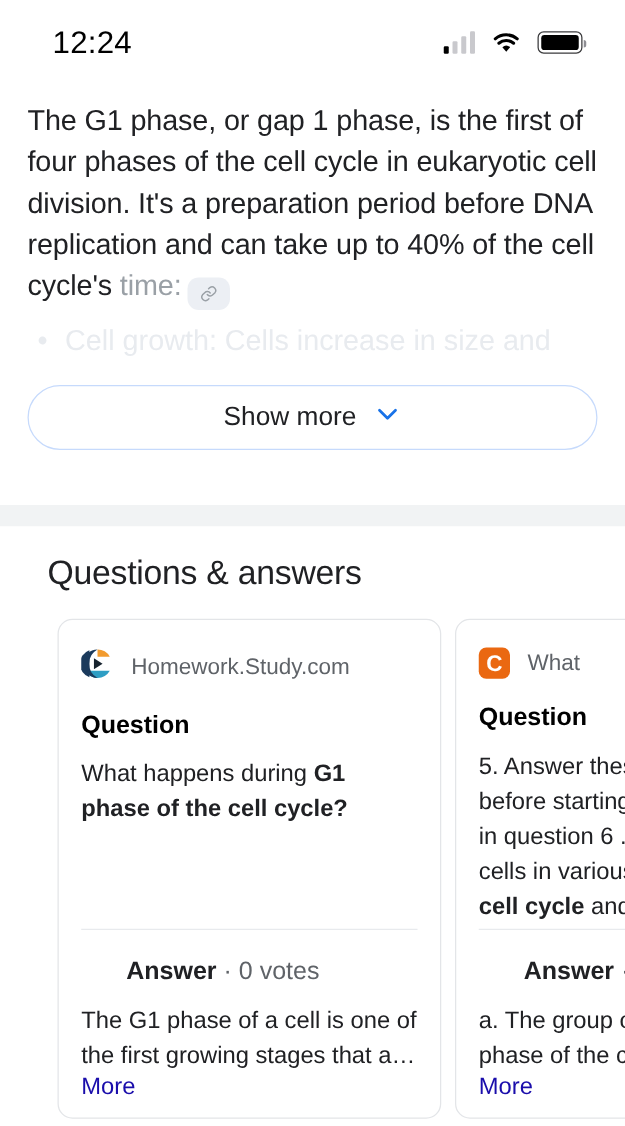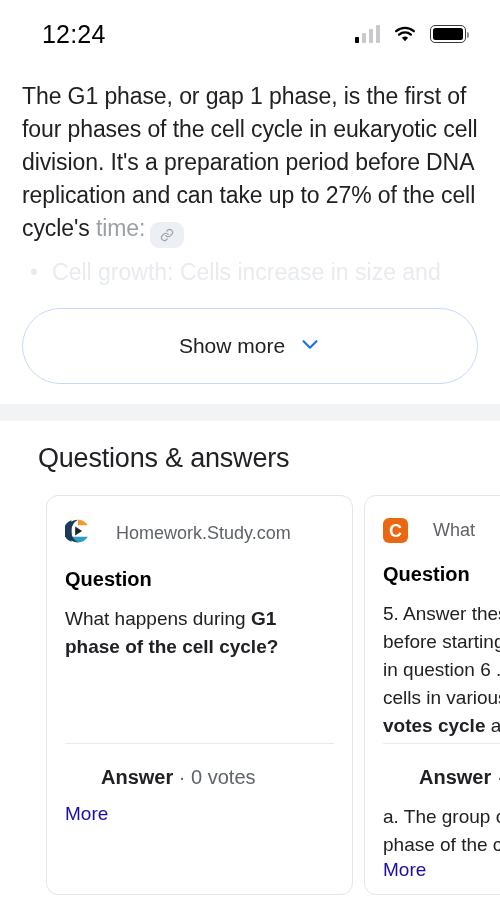--- a/index.html
+++ b/index.html
@@ -52,42 +52,42 @@
   .bullet-faded {
     display: flex; gap: 14px; padding: 8px 22px 0 30px;
     font-size: 23px; line-height: 33px; color: #e8ebef;
     white-space: nowrap; overflow: hidden;
   }
   .bullet-faded .dot { color: #e8ebef; }
 
   
   .showmore-wrap { position: absolute; left: 0; right: 0; top: 308px; padding: 0 22px; }
   .showmore {
-    height: 76px; width: 100%;
+    height: 52px; width: 100%;
     border: 1px solid #c6dafc; border-radius: 40px; background: #fff;
     display: flex; align-items: center; justify-content: center; gap: 14px;
     font-size: 21px; color: #202124; cursor: pointer;
   }
   .showmore svg { width: 22px; height: 22px; }
 
   
   .band { position: absolute; left: 0; top: 404px; width: 100%; height: 17px; background: #f1f3f4; }
 
   
   .qa { position: absolute; left: 16px; top: 421px; width: 100%; }
   .qa-title {
     font-size: 27px; color: #202124; padding: 22px 22px 0 22px; letter-spacing: -0.2px;
   }
   .cards { display: flex; gap: 11px; padding: 21px 0 0 30px; }
   .card {
     background: #fff; border: 1px solid #e3e5e8; border-radius: 12px;
     width: 307px; min-width: 307px; height: 400px;
     padding: 22px 18px 0 18px; overflow: hidden; position: relative;
   }
-  .card-src { display: flex; align-items: center; gap: 25px; margin-bottom: 20px; }
+  .card-src { display: flex; align-items: center; gap: 14px; margin-bottom: 20px; }
   .src-name { font-size: 18px; color: #5f6368; }
   .favicon { width: 26px; height: 26px; flex: none; }
   .chegg-logo {
     width: 25px; height: 25px; border-radius: 6px; background: #ea6811;
     color: #fff; font-size: 18px; font-weight: bold; flex: none;
     display: flex; align-items: center; justify-content: center;
     font-family: "Liberation Sans", sans-serif; line-height: 1;
   }
   .lbl { font-size: 20px; font-weight: bold; color: #000000; margin-bottom: 14px; }
   .q-text { font-size: 19px; line-height: 28px; color: #202124; }
@@ -120,21 +120,21 @@
         <path d="M6.1 9.6 a9 9 0 0 1 11.8 0" stroke="#000" stroke-width="2.4" fill="none" stroke-linecap="round"></path>
       </svg>
     </span>
     <span class="battery">
         <b></b>
       </span>
   </div>
 </div>
 
 <div class="snippet">
-  <p><span>The G1 phase, or gap 1 phase, is the first of four phases of the cell cycle in eukaryotic cell division. It's a preparation period before DNA replication and can take up to 27% of the cell cycle's</span>
+  <p><span>The G1 phase, or gap 1 phase, is the first of four phases of the cell cycle in eukaryotic cell division. It's a preparation period before DNA replication and can take up to 40% of the cell cycle's</span>
     <span class="fade-word">time:</span><span class="link-chip">
       <svg viewBox="0 0 24 24" fill="none" stroke="#9aa0a6" stroke-width="2" stroke-linecap="round">
         <path d="M10 13a5 5 0 0 0 7.5.5l3-3a5 5 0 0 0-7-7l-1.7 1.7"></path>
         <path d="M14 11a5 5 0 0 0-7.5-.5l-3 3a5 5 0 0 0 7 7l1.7-1.7"></path>
       </svg>
     </span>
   </p>
 </div>
 
 <div class="bullet-faded">
@@ -175,31 +175,32 @@
       </div>
       <div class="lbl">Question</div>
       <div class="q-text">What happens during <b>G1 phase of the cell cycle?</b></div>
 
       <div class="card-sep"></div>
       <div class="ans-block">
         <div class="ans-head">
           <b>Answer</b>
           <span>· 0 votes</span>
         </div>
+        <div class="ans-text">The G1 phase of a cell is one of the first growing stages that a…</div>
         <span class="more-link">More</span>
       </div>
     </div>
 
     <div class="card">
       <div class="card-src">
         <span class="chegg-logo">C</span>
         <span class="src-name">What</span>
       </div>
       <div class="lbl">Question</div>
-      <div class="q-text"><span class="nowrap">5. Answer these questions</span><br><span class="nowrap">before starting the lab</span><br><span class="nowrap">in question 6 . a. Identify</span><br><span class="nowrap">cells in various <b>phases of the</b></span><br><span class="nowrap"><b>votes cycle</b> and find</span></div>
+      <div class="q-text"><span class="nowrap">5. Answer these questions</span><br><span class="nowrap">before starting the lab</span><br><span class="nowrap">in question 6 . a. Identify</span><br><span class="nowrap">cells in various <b>phases of the</b></span><br><span class="nowrap"><b>cell cycle</b> and find</span></div>
 
       <div class="card-sep"></div>
       <div class="ans-block">
         <div class="ans-head">
           <b>Answer</b>
           <span>· 0 votes</span>
         </div>
         <div class="ans-text"><span class="nowrap">a. The group of cells in</span><br><span class="nowrap">phase of the cell cycle</span></div>
         <span class="more-link">More</span>
       </div>

